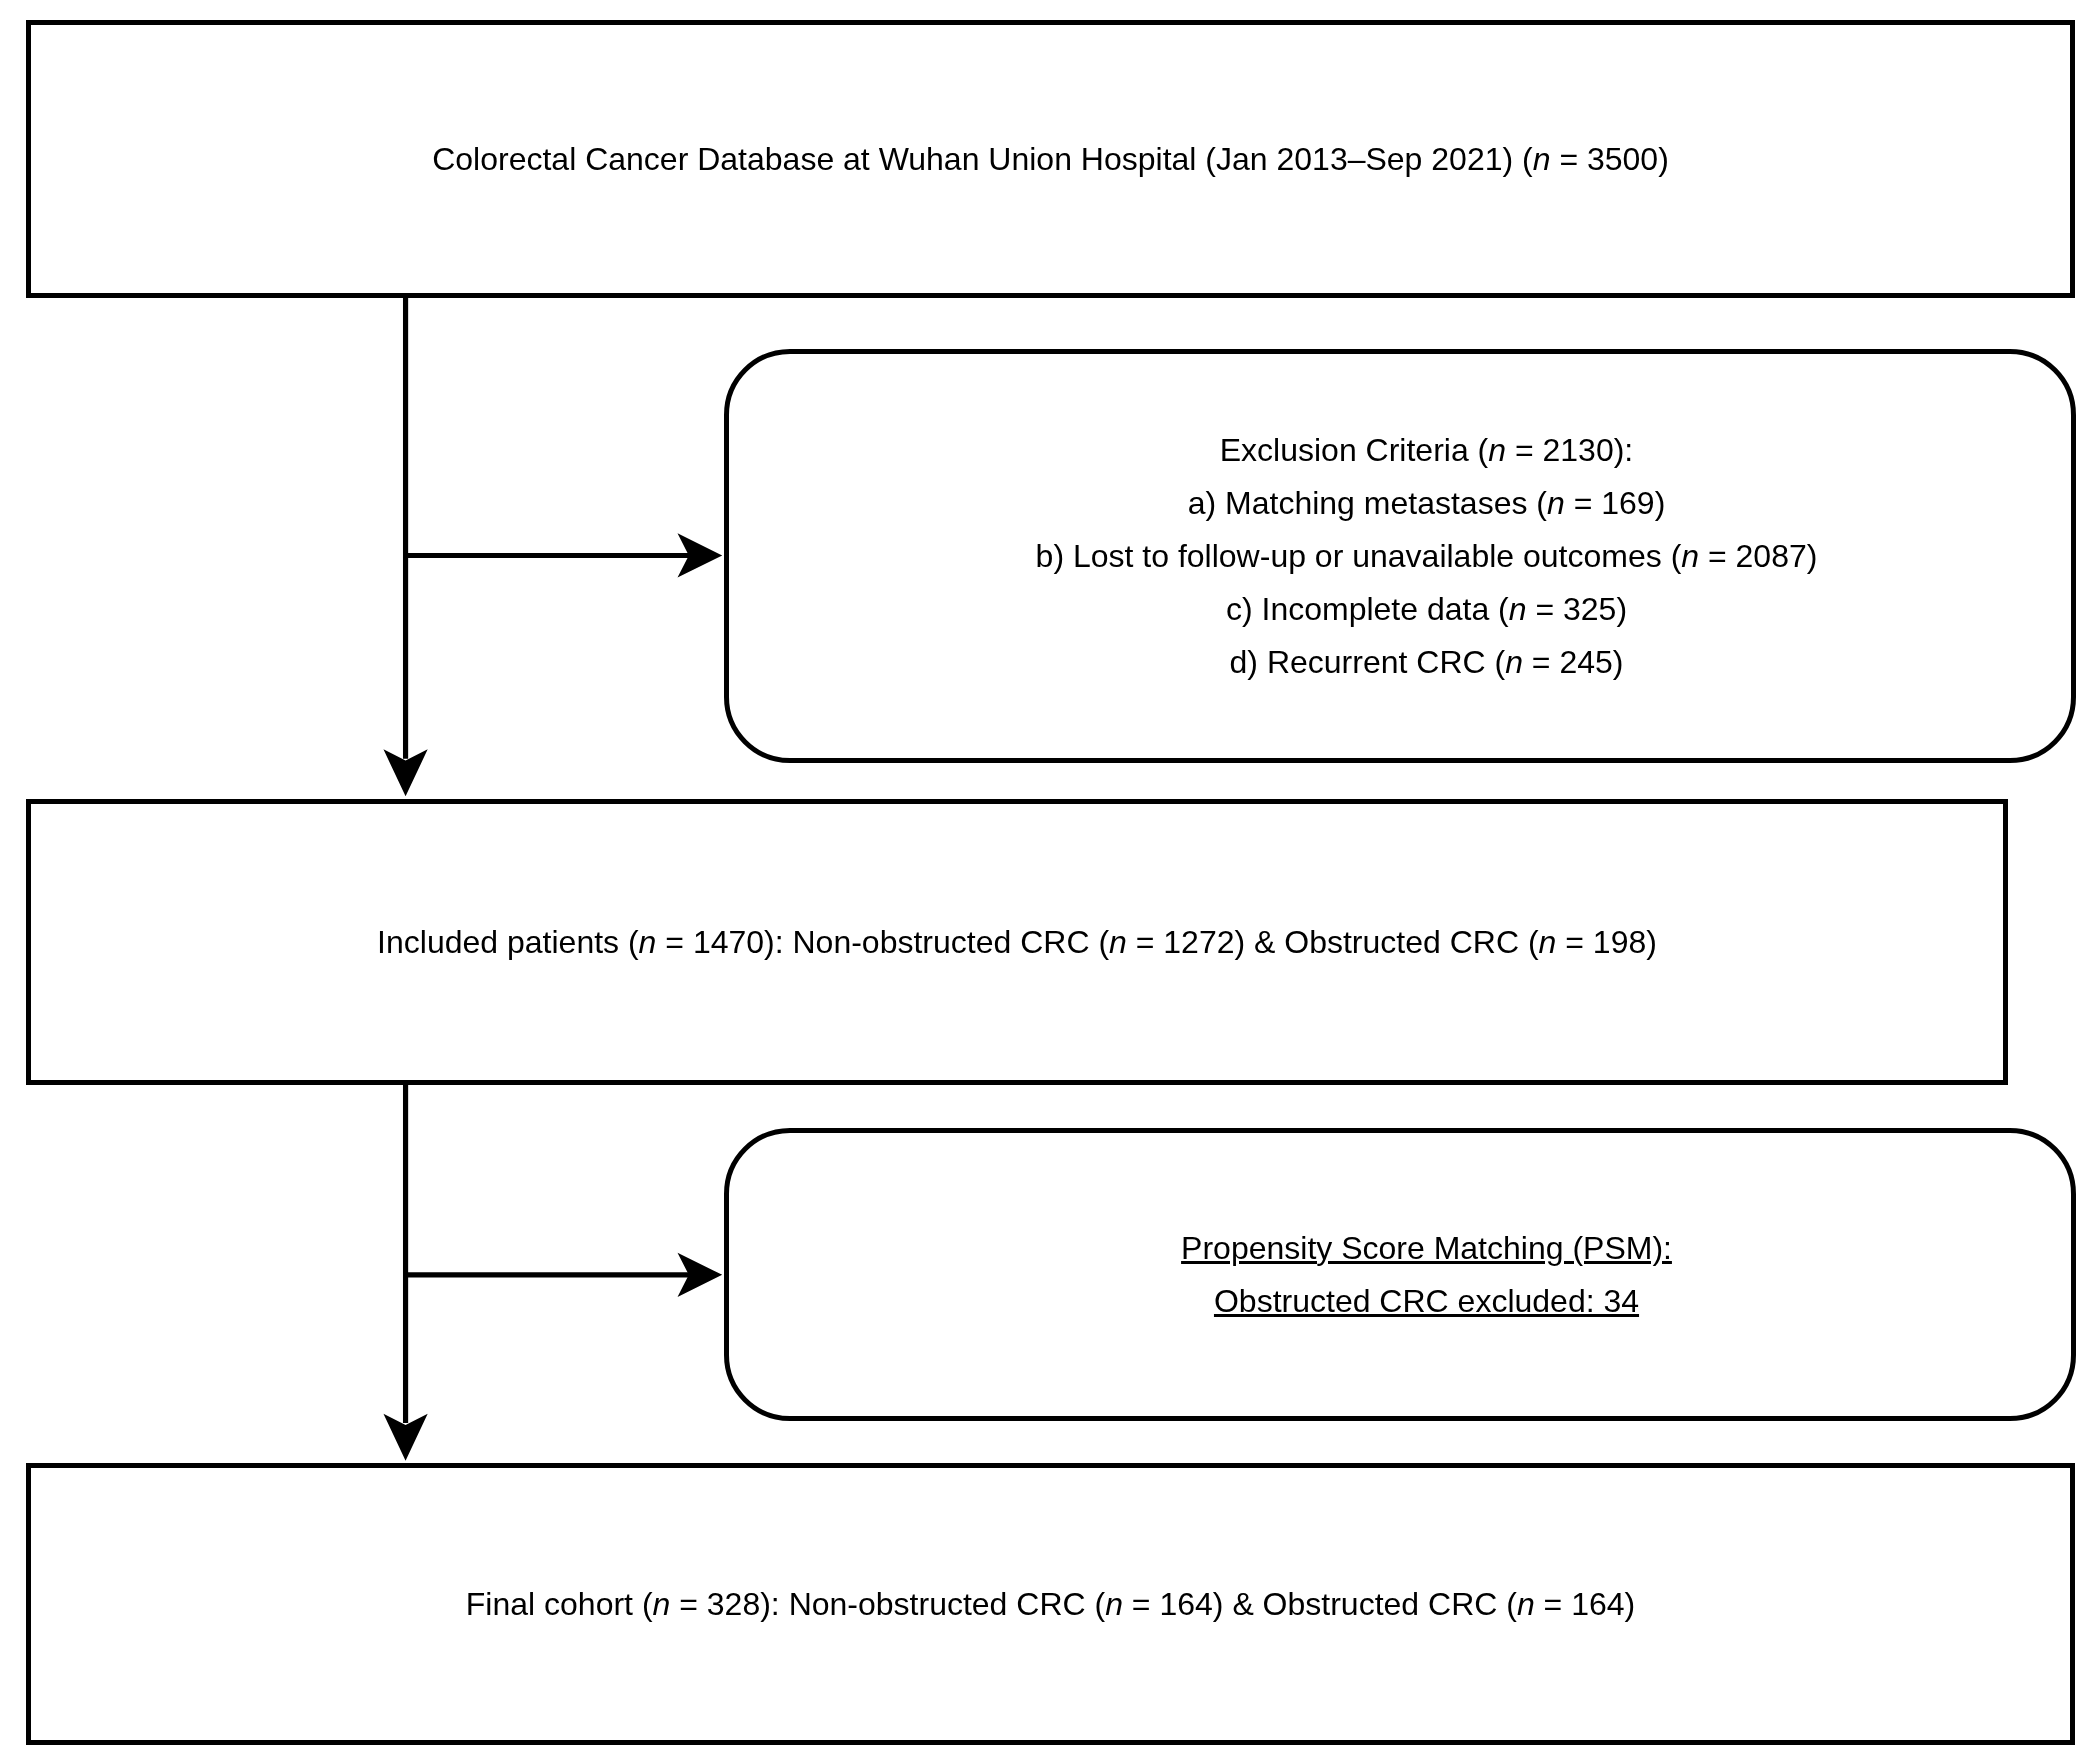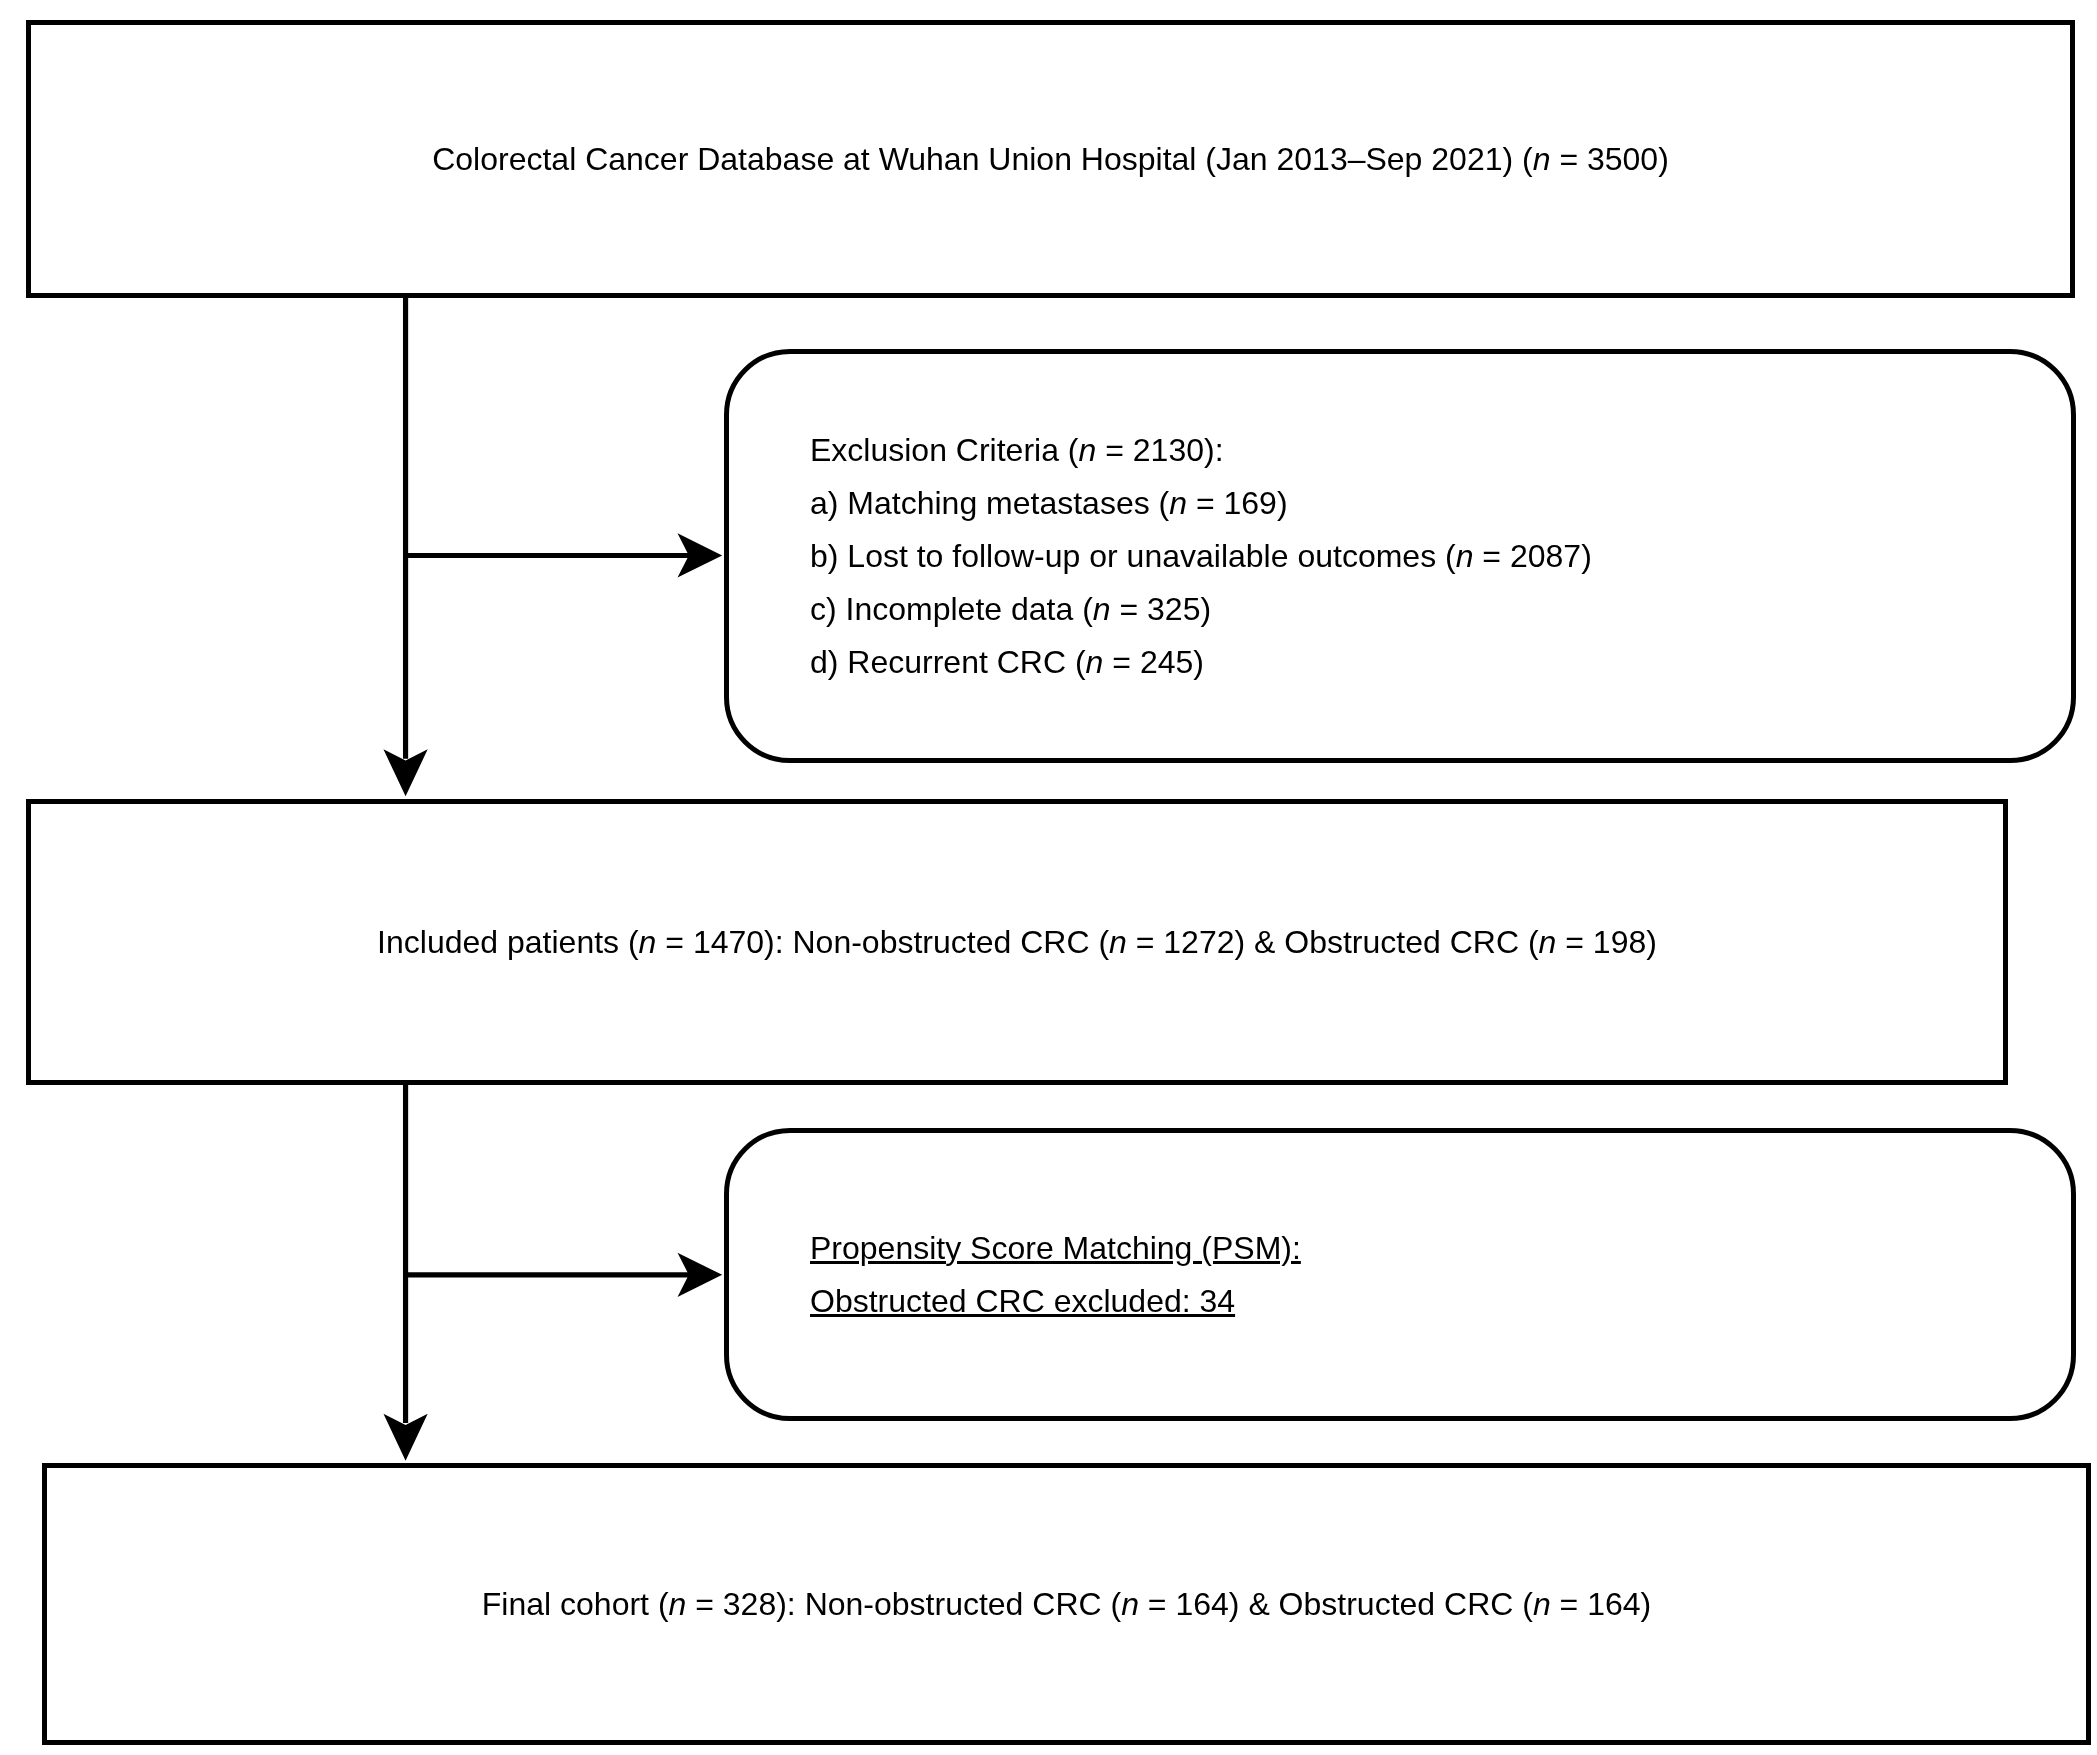--- a/index.html
+++ b/index.html
@@ -16,37 +16,37 @@
     position: absolute;
     box-sizing: border-box;
     background: #ffffff;
     border: 5.2px solid #000000;
     display: flex;
     flex-direction: column;
     justify-content: center;
   }
   .box.rounded { border-radius: 66px; }
   .box.centered { align-items: center; text-align: center; }
-  .box.lefted   { align-items: flex-start; padding-left: 81px; padding-right: 28px; }
+  .box.lefted   { align-items: center; padding-left: 81px; padding-right: 28px; }
 
   .box p {
     margin: 0;
     font-size: 32px;
     line-height: 53px;
     white-space: nowrap;
     font-weight: 400;
   }
   .it { font-style: italic; }
 
   
   #box-database { left: 26px;   top: 20px;   width: 2049px; height: 278px; }
   #box-exclusion{ left: 724px; top: 349px;  width: 1352px; height: 414px; }
   #box-included { left: 26px;   top: 799px; width: 1982px; height: 286px; }
   #box-psm      { left: 724px; top: 1128px; width: 1352px; height: 293px; text-decoration: underline; }
-  #box-final    { left: 42px;   top: 1463px; width: 2049px; height: 282px; }
+  #box-final    { left: 26px;   top: 1463px; width: 2049px; height: 282px; }
 
   svg.connectors {
     position: absolute; left: 0; top: 0;
     width: 2097px; height: 1756px;
     pointer-events: none;
   }
   svg.connectors line    { stroke: #000000; stroke-width: 11; }
   svg.connectors polygon { fill: #000000; stroke: none; }
 </style>
 </head>

